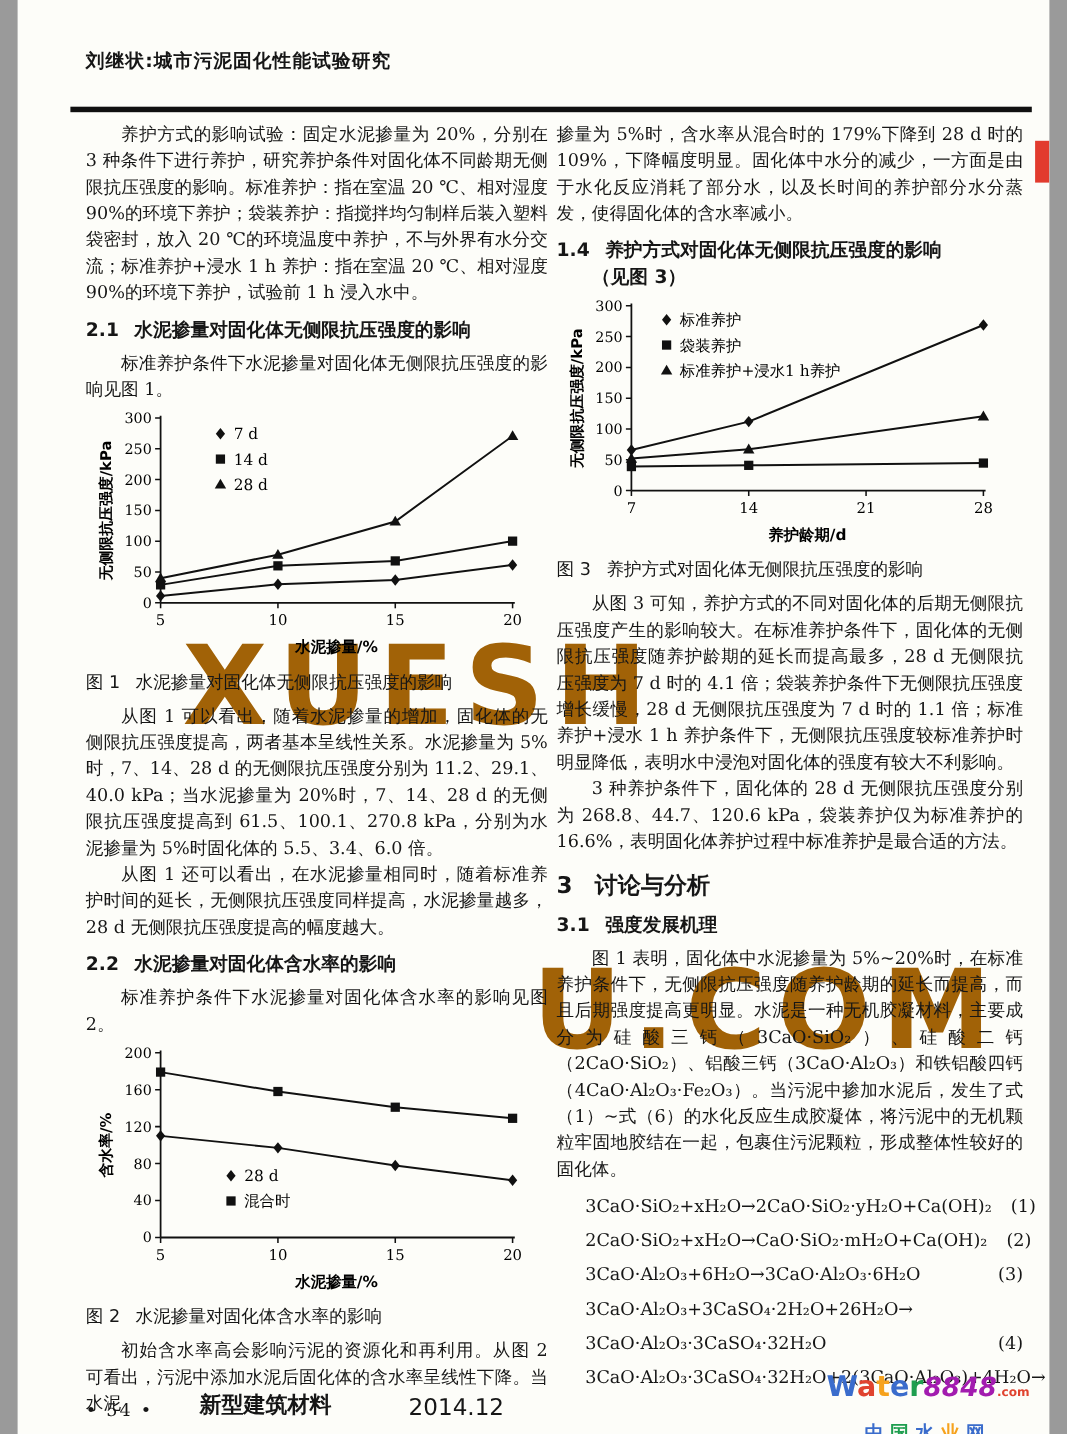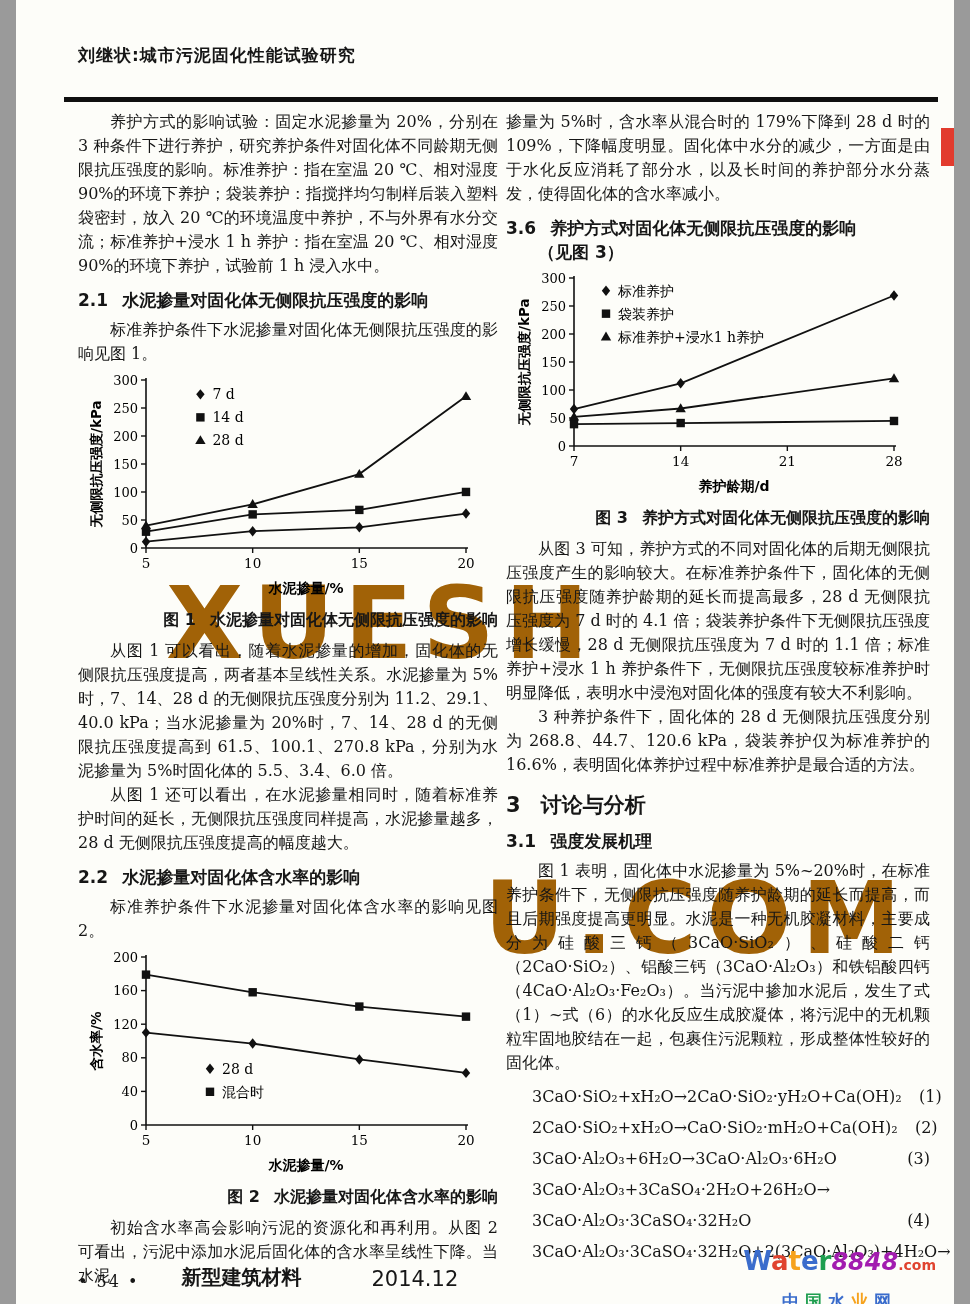--- a/index.html
+++ b/index.html
@@ -18,37 +18,37 @@
   .col-right{left:490px;width:424px;}
   p{margin:0;}
   p.indent{text-indent:2em;}
   h2.sec{font-family:"DejaVu Sans",sans-serif;font-size:21px;margin:14px 0 10px 0;line-height:28px;}
   h2.sec .ht{margin-left:20px;}
   h3.sub{font-family:"DejaVu Sans",sans-serif;font-size:17px;margin:10px 0 6px 0;line-height:24px;}
   h3.sub .ht{margin-left:14px;}
   h3.sub .sub2{display:block;font-weight:bold;margin-left:32px;}
   .figure{margin:6px 0 4px 0;}
   .chart{margin-left:10px;}
-  .caption{font-family:"DejaVu Sans",sans-serif;font-weight:bold;font-size:16px;
-        text-align:right;margin:2px 0 8px 0;line-height:22px;}
+  .caption{font-family:"DejaVu Sans",sans-serif;font-weight:normal;font-size:16px;
+        text-align:left;margin:2px 0 8px 0;line-height:22px;}
   .caption .cap-t{margin-left:14px;}
   svg{font-family:"DejaVu Serif",serif;}
   .eqs{margin-top:6px;}
   .eq-row{display:flex;line-height:31px;font-size:16px;}
   .eq-f{padding-left:26px;flex:1 1 auto;white-space:nowrap;}
   .eq-n{flex:0 0 auto;text-align:right;width:40px;}
   .footer{position:absolute;left:62px;top:1264px;z-index:1;display:flex;align-items:flex-end;font-size:16px;}
   .footer .pg{letter-spacing:2px;}
   .footer .jr{font-family:Liberation Serif, serif;font-weight:bold;margin-left:42px;font-size:20px;}
   .footer .is{margin-left:70px;font-family:"DejaVu Sans",sans-serif;font-size:21px;}
   .logo{position:absolute;right:18px;top:1248px;z-index:1;font-family:"DejaVu Sans",sans-serif;
         text-align:center;cursor:pointer;}
   .logo-top{font-weight:bold;font-size:26px;line-height:26px;}
   .logo-8848{font-style:italic;font-size:24px;}
-  .logo-com{font-size:14px;}
+  .logo-com{font-size:11px;}
   .logo-sub{font-weight:bold;font-size:17px;letter-spacing:6px;margin-top:12px;}
 </style>
 </head>
 <body>
 
 <div class="page">
 
   <div class="header-line">刘继状:城市污泥固化性能试验研究</div>
   <div class="rule"></div>
   <div class="red-mark" style="background: rgb(226, 59, 46);"></div>
@@ -167,21 +167,21 @@
           </svg></div>
       <div class="caption"><span>图 2</span><span class="cap-t">水泥掺量对固化体含水率的影响</span></div>
     </div>
 
     <p class="indent">初始含水率高会影响污泥的资源化和再利用。从图 2 可看出，污泥中添加水泥后固化体的含水率呈线性下降。当水泥</p>
   </div>
 
   <div class="col col-right">
     <p>掺量为 5%时，含水率从混合时的 179%下降到 28 d 时的 109%，下降幅度明显。固化体中水分的减少，一方面是由于水化反应消耗了部分水，以及长时间的养护部分水分蒸发，使得固化体的含水率减小。</p>
 
-    <h3 class="sub"><span>3.6</span><span class="ht">养护方式对固化体无侧限抗压强度的影响</span><span class="sub2">（见图 3）</span></h3>
+    <h3 class="sub"><span>1.4</span><span class="ht">养护方式对固化体无侧限抗压强度的影响</span><span class="sub2">（见图 3）</span></h3>
 
     <div class="figure">
       <div class="chart"><svg width="392" height="228" viewBox="0 0 392 228">
             <line x1="58" y1="6" x2="58" y2="176" stroke="#111" stroke-width="1.6"></line>
             <line x1="58" y1="176" x2="380" y2="176" stroke="#111" stroke-width="1.6"></line>
             <line x1="53" y1="176" x2="58" y2="176" stroke="#111" stroke-width="1.4"></line>
             <text x="50" y="180.5" text-anchor="end" font-size="13">0</text>
             <line x1="53" y1="148" x2="58" y2="148" stroke="#111" stroke-width="1.4"></line>
             <text x="50" y="152.5" text-anchor="end" font-size="13">50</text>
             <line x1="53" y1="120.00000000000001" x2="58" y2="120.00000000000001" stroke="#111" stroke-width="1.4"></line>

